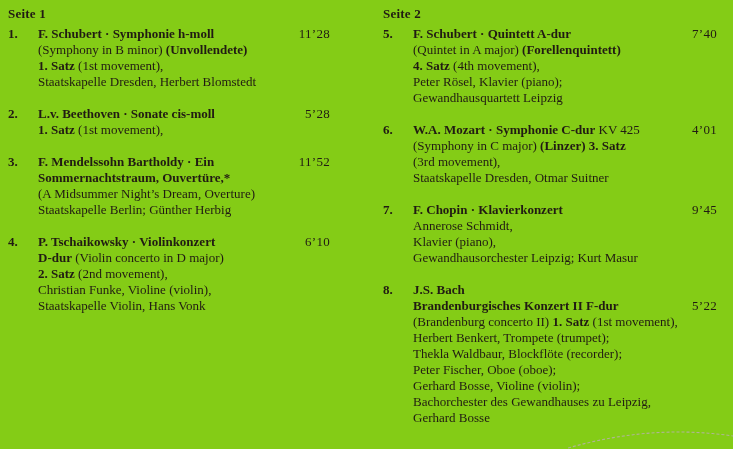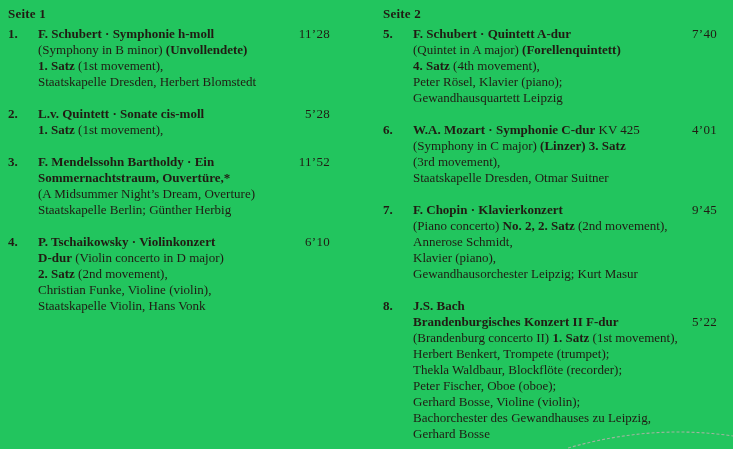--- a/index.html
+++ b/index.html
@@ -1,19 +1,19 @@
 <!DOCTYPE html>
 <html><head>
 <meta charset="utf-8">
 <style>
   html,body{margin:0;padding:0;background:#ffffff;}
   .page{
     position:relative;
     width:733px;height:449px;
-    background:#22c55e;
+    background:#84cc16;
     font-family:"Liberation Serif","DejaVu Serif",serif;
     color:#211b13;
     overflow:hidden;
   }
   .column{position:absolute;top:6px;}
   .col-left{left:8px;width:322px;}
   .col-right{left:383px;width:334px;}
   .col-header{font-weight:bold;font-size:13px;line-height:16px;margin-bottom:4px;letter-spacing:.2px;}
   .track{
     position:relative;
@@ -42,21 +42,21 @@
             <div class="line"><span class="seg-b">F. Schubert · Symphonie h-moll</span></div>
             <div class="line"><span class="seg-r">(Symphony in B minor) </span><span class="seg-b">(Unvollendete)</span></div>
             <div class="line"><span class="seg-b">1. Satz</span><span class="seg-r"> (1st movement),</span></div>
             <div class="line"><span class="seg-r">Staatskapelle Dresden, Herbert Blomstedt</span></div>
           </div>
           <span class="dur" style="top: 0px; text-align: right;">11’28</span>
         </div>
         <div class="track">
           <span class="num">2.</span>
           <div class="lines">
-            <div class="line"><span class="seg-b">L.v. Quintett · Sonate cis-moll</span></div>
+            <div class="line"><span class="seg-b">L.v. Beethoven · Sonate cis-moll</span></div>
             <div class="line"><span class="seg-b">1. Satz</span><span class="seg-r"> (1st movement),</span></div>
           </div>
           <span class="dur" style="top: 0px;">5’28</span>
         </div>
         <div class="track">
           <span class="num">3.</span>
           <div class="lines">
             <div class="line"><span class="seg-b">F. Mendelssohn Bartholdy · Ein</span></div>
             <div class="line"><span class="seg-b">Sommernachtstraum, Ouvertüre,*</span></div>
             <div class="line"><span class="seg-r">(A Midsummer Night’s Dream, Overture)</span></div>
@@ -96,21 +96,20 @@
             <div class="line"><span class="seg-r">(Symphony in C major) </span><span class="seg-b">(Linzer) 3. Satz</span></div>
             <div class="line"><span class="seg-r">(3rd movement),</span></div>
             <div class="line"><span class="seg-r">Staatskapelle Dresden, Otmar Suitner</span></div>
           </div>
           <span class="dur" style="top: 0px;">4’01</span>
         </div>
         <div class="track">
           <span class="num">7.</span>
           <div class="lines">
             <div class="line"><span class="seg-b">F. Chopin · Klavierkonzert</span></div>
-            <div class="line"><span class="seg-r">(Piano concerto) </span><span class="seg-b">No. 2, 2. Satz</span><span class="seg-r"> (2nd movement),</span></div>
             <div class="line"><span class="seg-r">Annerose Schmidt,</span></div>
             <div class="line"><span class="seg-r">Klavier (piano),</span></div>
             <div class="line"><span class="seg-r">Gewandhausorchester Leipzig; Kurt Masur</span></div>
           </div>
           <span class="dur" style="top: 0px;">9’45</span>
         </div>
         <div class="track">
           <span class="num">8.</span>
           <div class="lines">
             <div class="line"><span class="seg-b">J.S. Bach</span></div>

